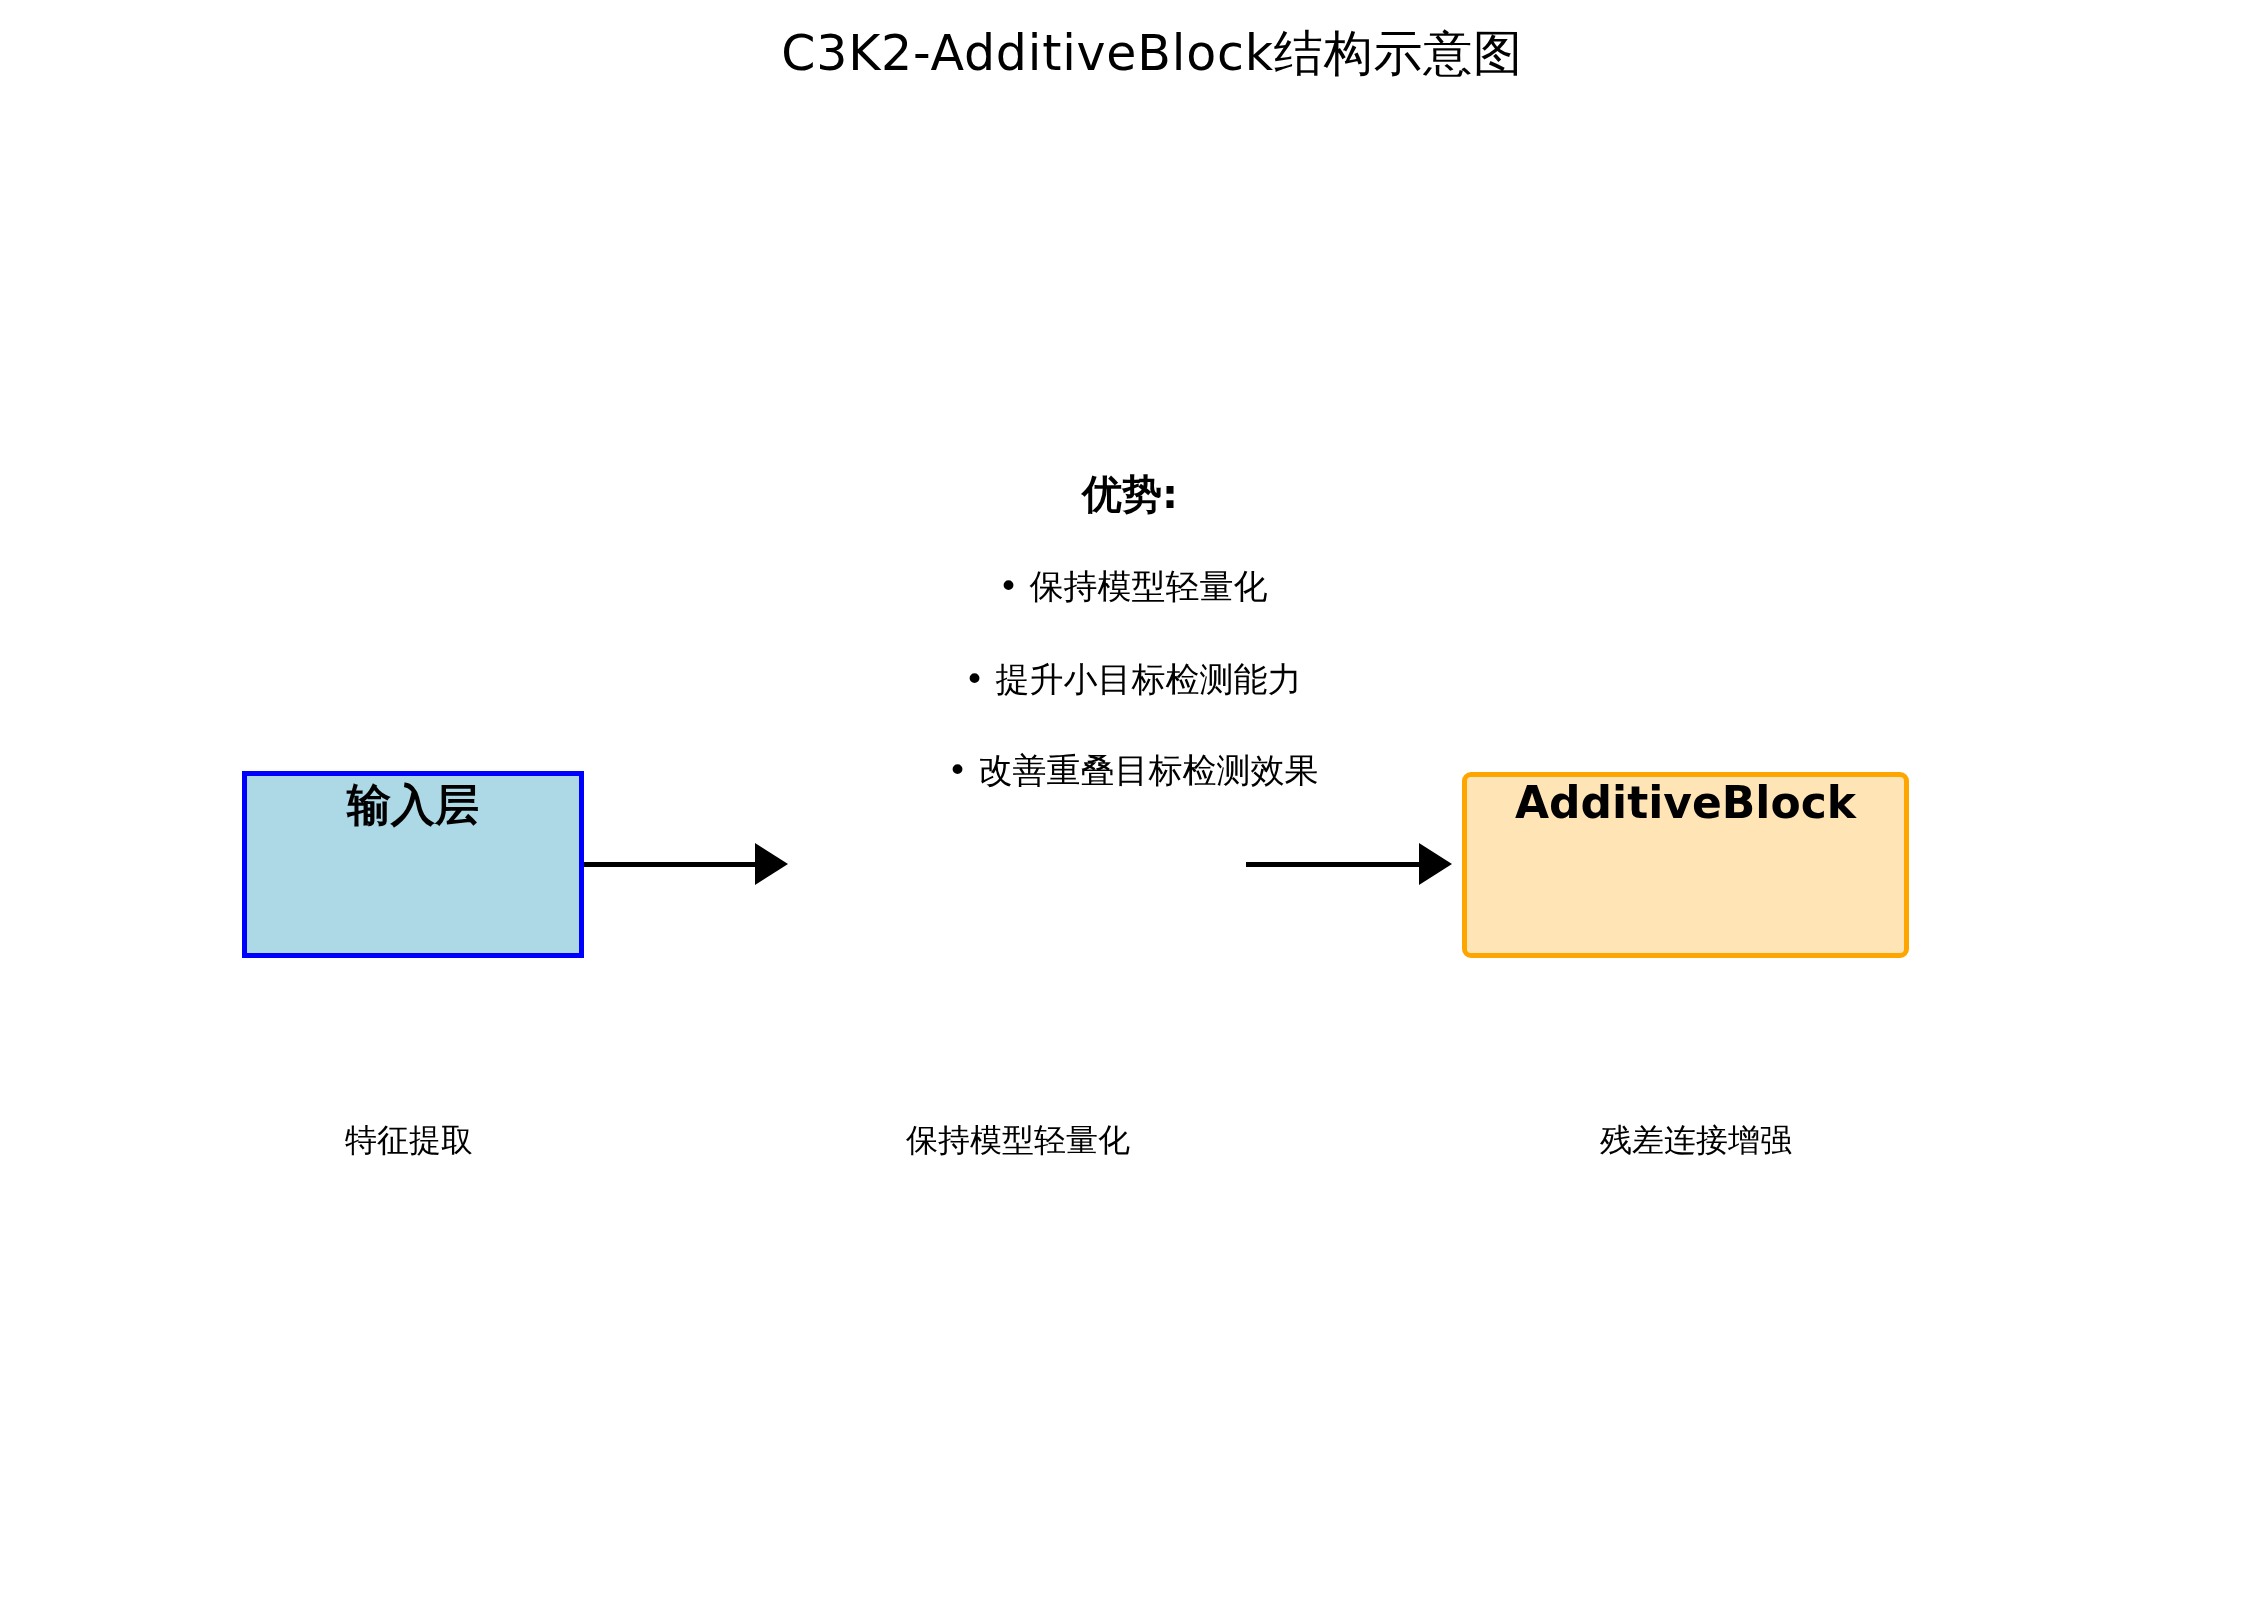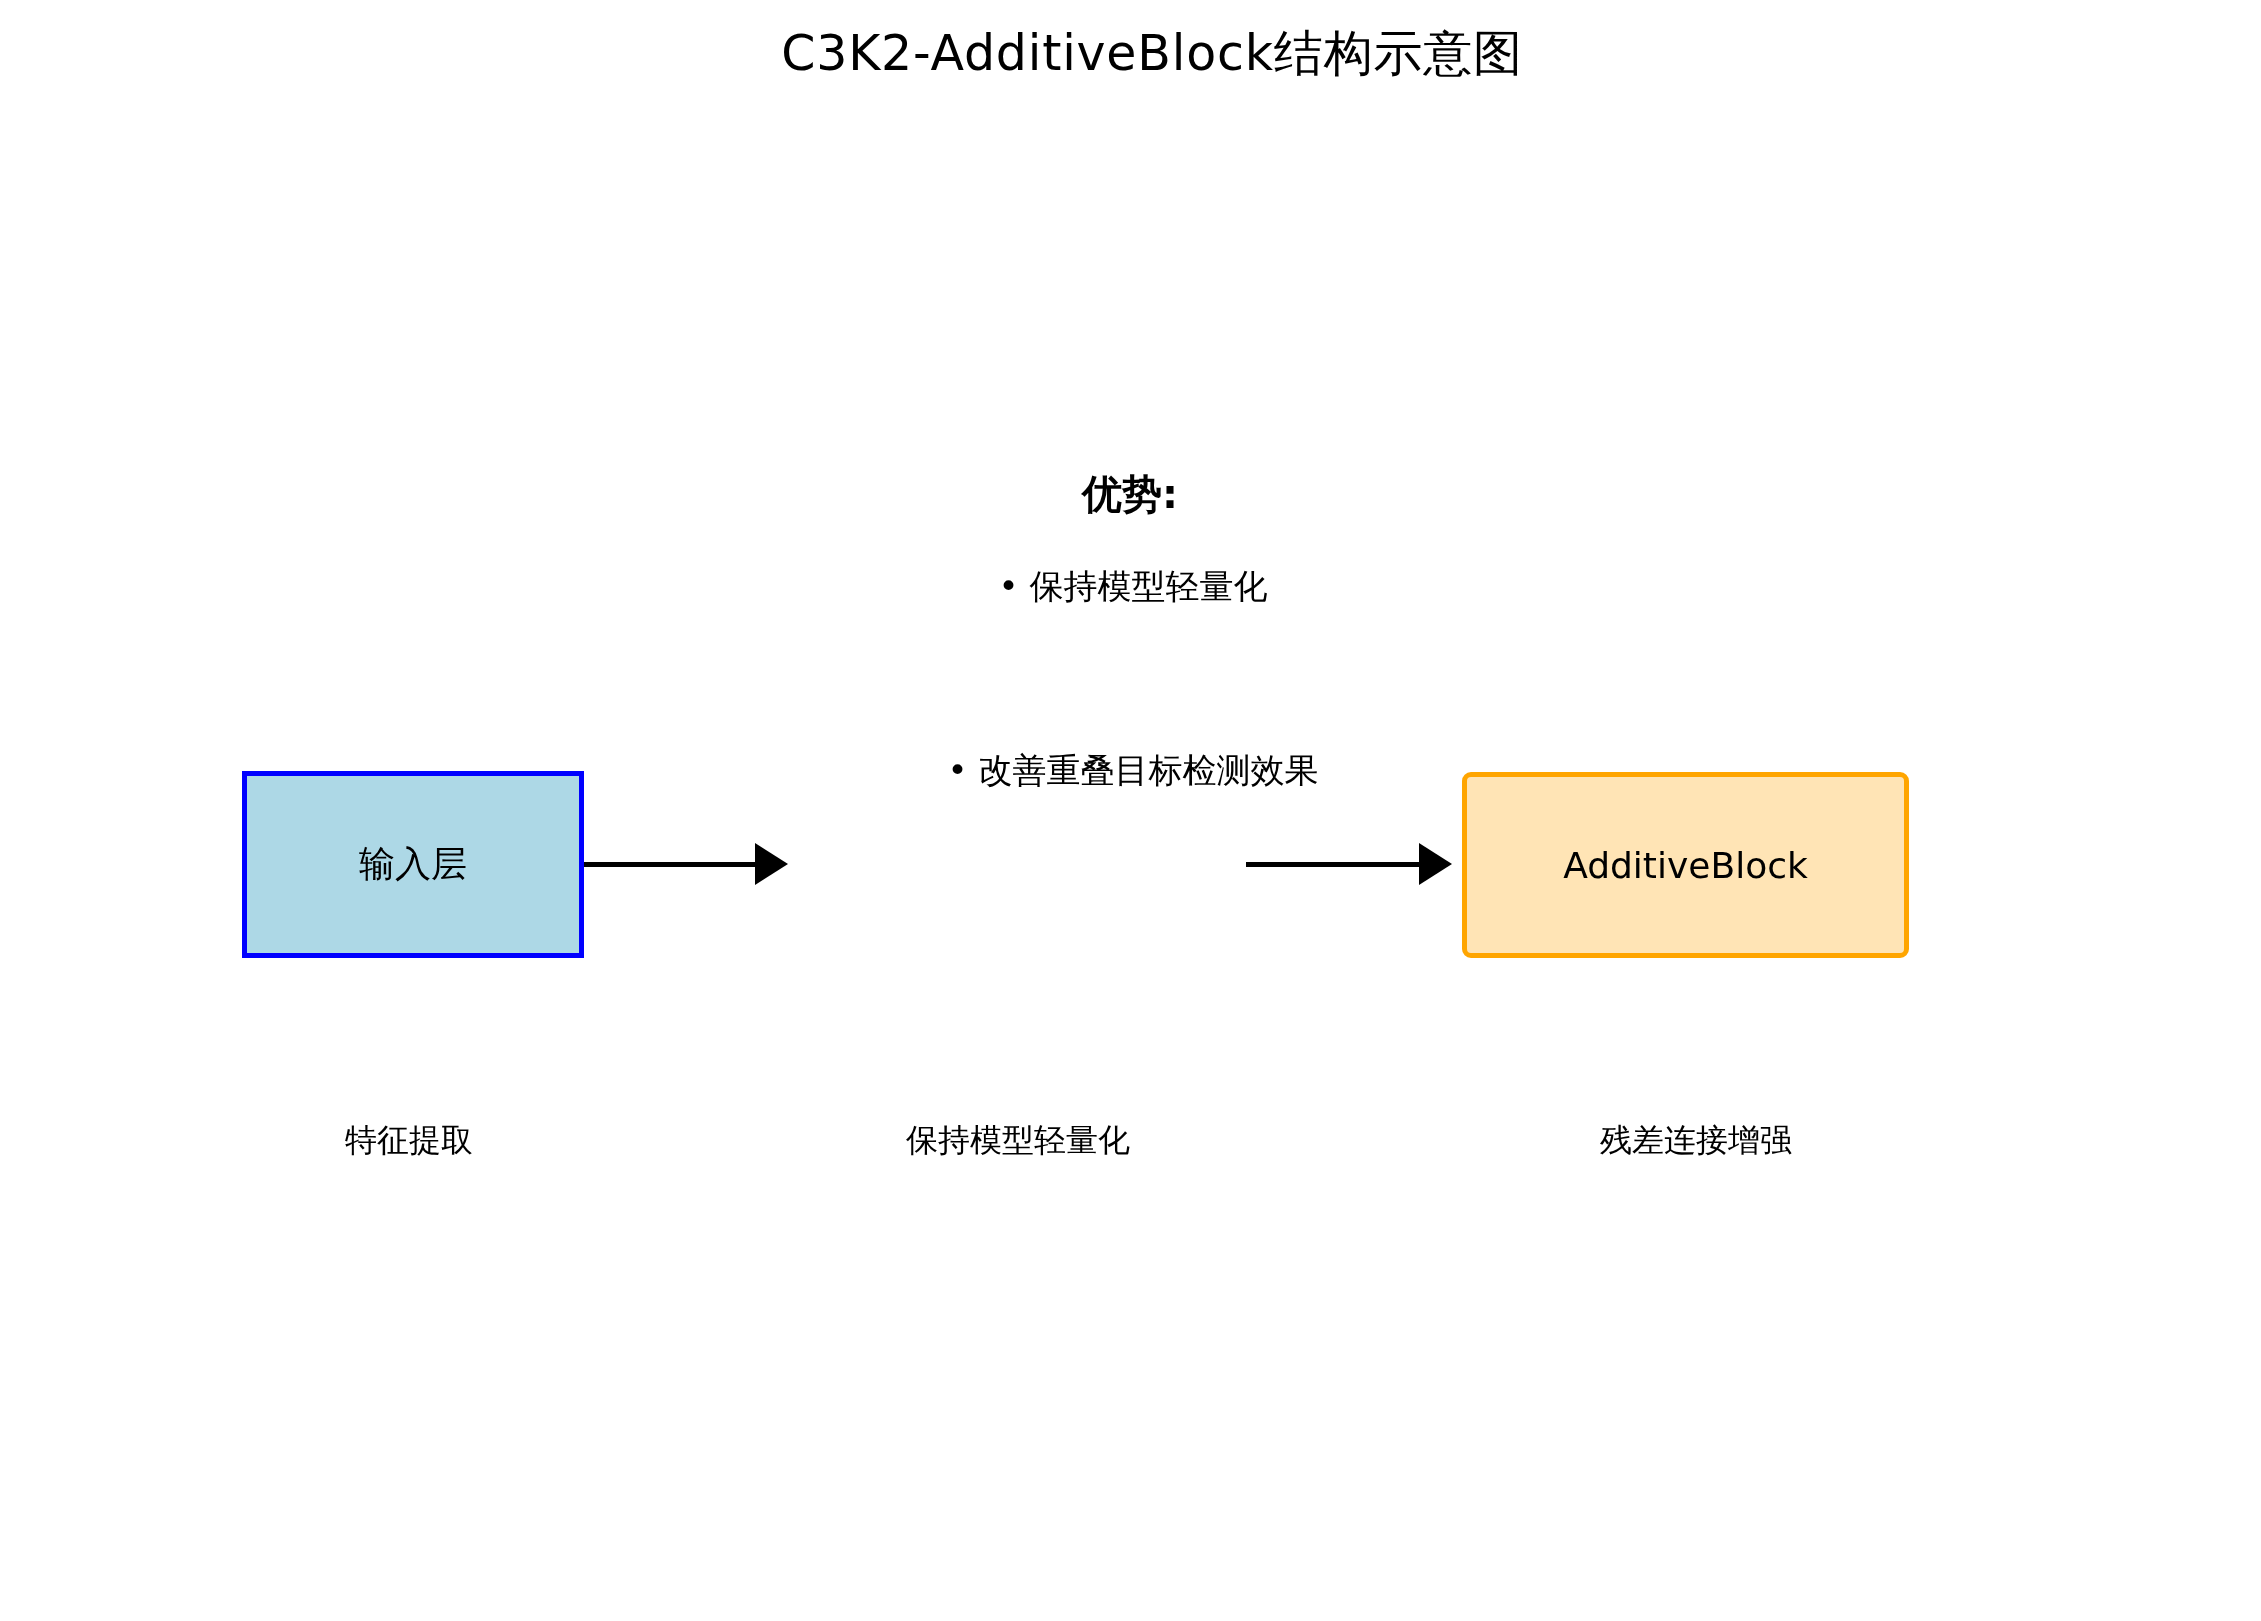--- a/index.html
+++ b/index.html
@@ -42,25 +42,26 @@
   }
   #advantage-item-0 { left: 1133px; top: 587px; }
   #advantage-item-1 { left: 1133px; top: 680px; }
   #advantage-item-2 { left: 1133px; top: 771px; }
 
   .node-box {
     position: absolute;
     box-sizing: border-box;
     border: 5.6px solid #000;
     display: flex;
-    align-items: center;
+    align-items: flex-start;
     justify-content: center;
-    font-size: 36px;
+    font-size: 44px;
     z-index: 1;
     white-space: nowrap;
+    font-weight: bold;
   }
   #box-input    { left: 242px;  top: 771px; width: 342px; height: 187px; }
   #box-c3k2     { left: 796px; top: 772px; width: 447px; height: 186px; }
   #box-additive { left: 1462px; top: 772px; width: 447px; height: 186px; border-radius: 9px; }
 
   .arrow-shaft {
     position: absolute;
     height: 4.8px;
     background: #000000;
     top: 862px;
@@ -93,20 +94,21 @@
 </head>
 <body>
 
 <div id="page">
 
   <div id="diagram-title" class="abs center-xy">C3K2-AdditiveBlock结构示意图</div>
 
   <div id="advantages-heading" class="abs center-xy">优势:</div>
 
   <div id="advantage-item-0" class="abs center-xy advantage-item">• 保持模型轻量化</div>
+  <div id="advantage-item-1" class="abs center-xy advantage-item">• 提升小目标检测能力</div>
   <div id="advantage-item-2" class="abs center-xy advantage-item">• 改善重叠目标检测效果</div>
 
   <div id="box-input" class="node-box" style="background: rgb(173, 216, 230); border-color: rgb(0, 0, 255);">
     <span>输入层</span>
   </div>
 
   <div id="arrow1-shaft" class="arrow-shaft"></div>
   <div id="arrow1-head" class="arrow-head"></div>
 
 

